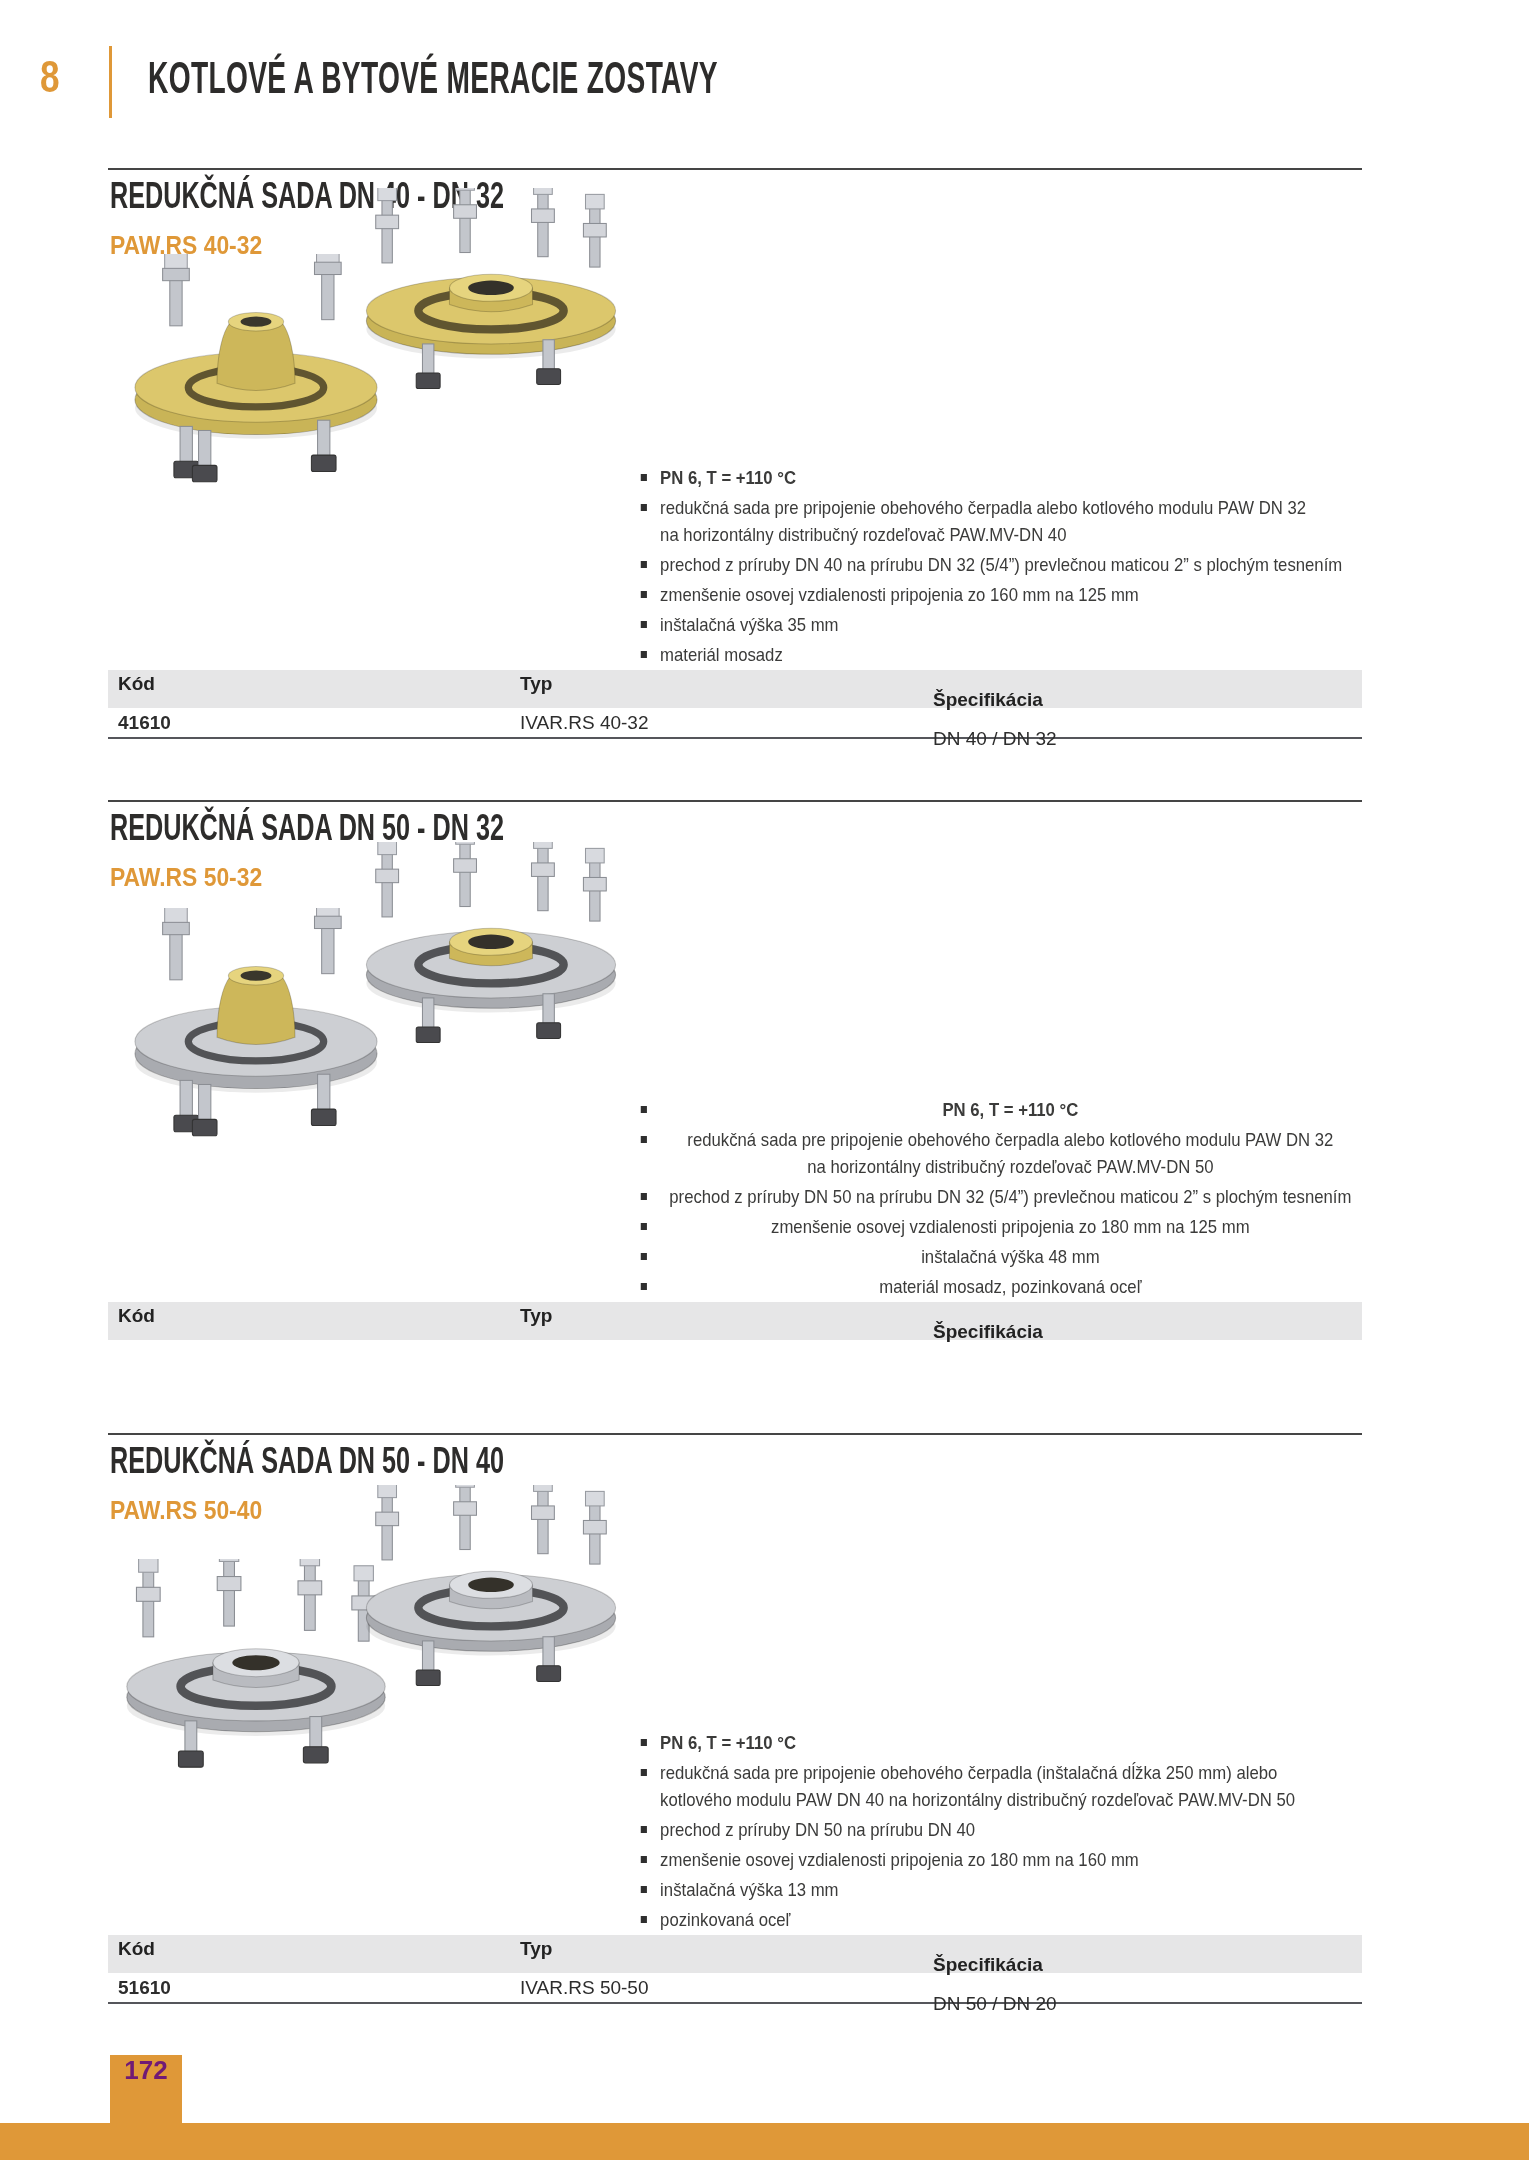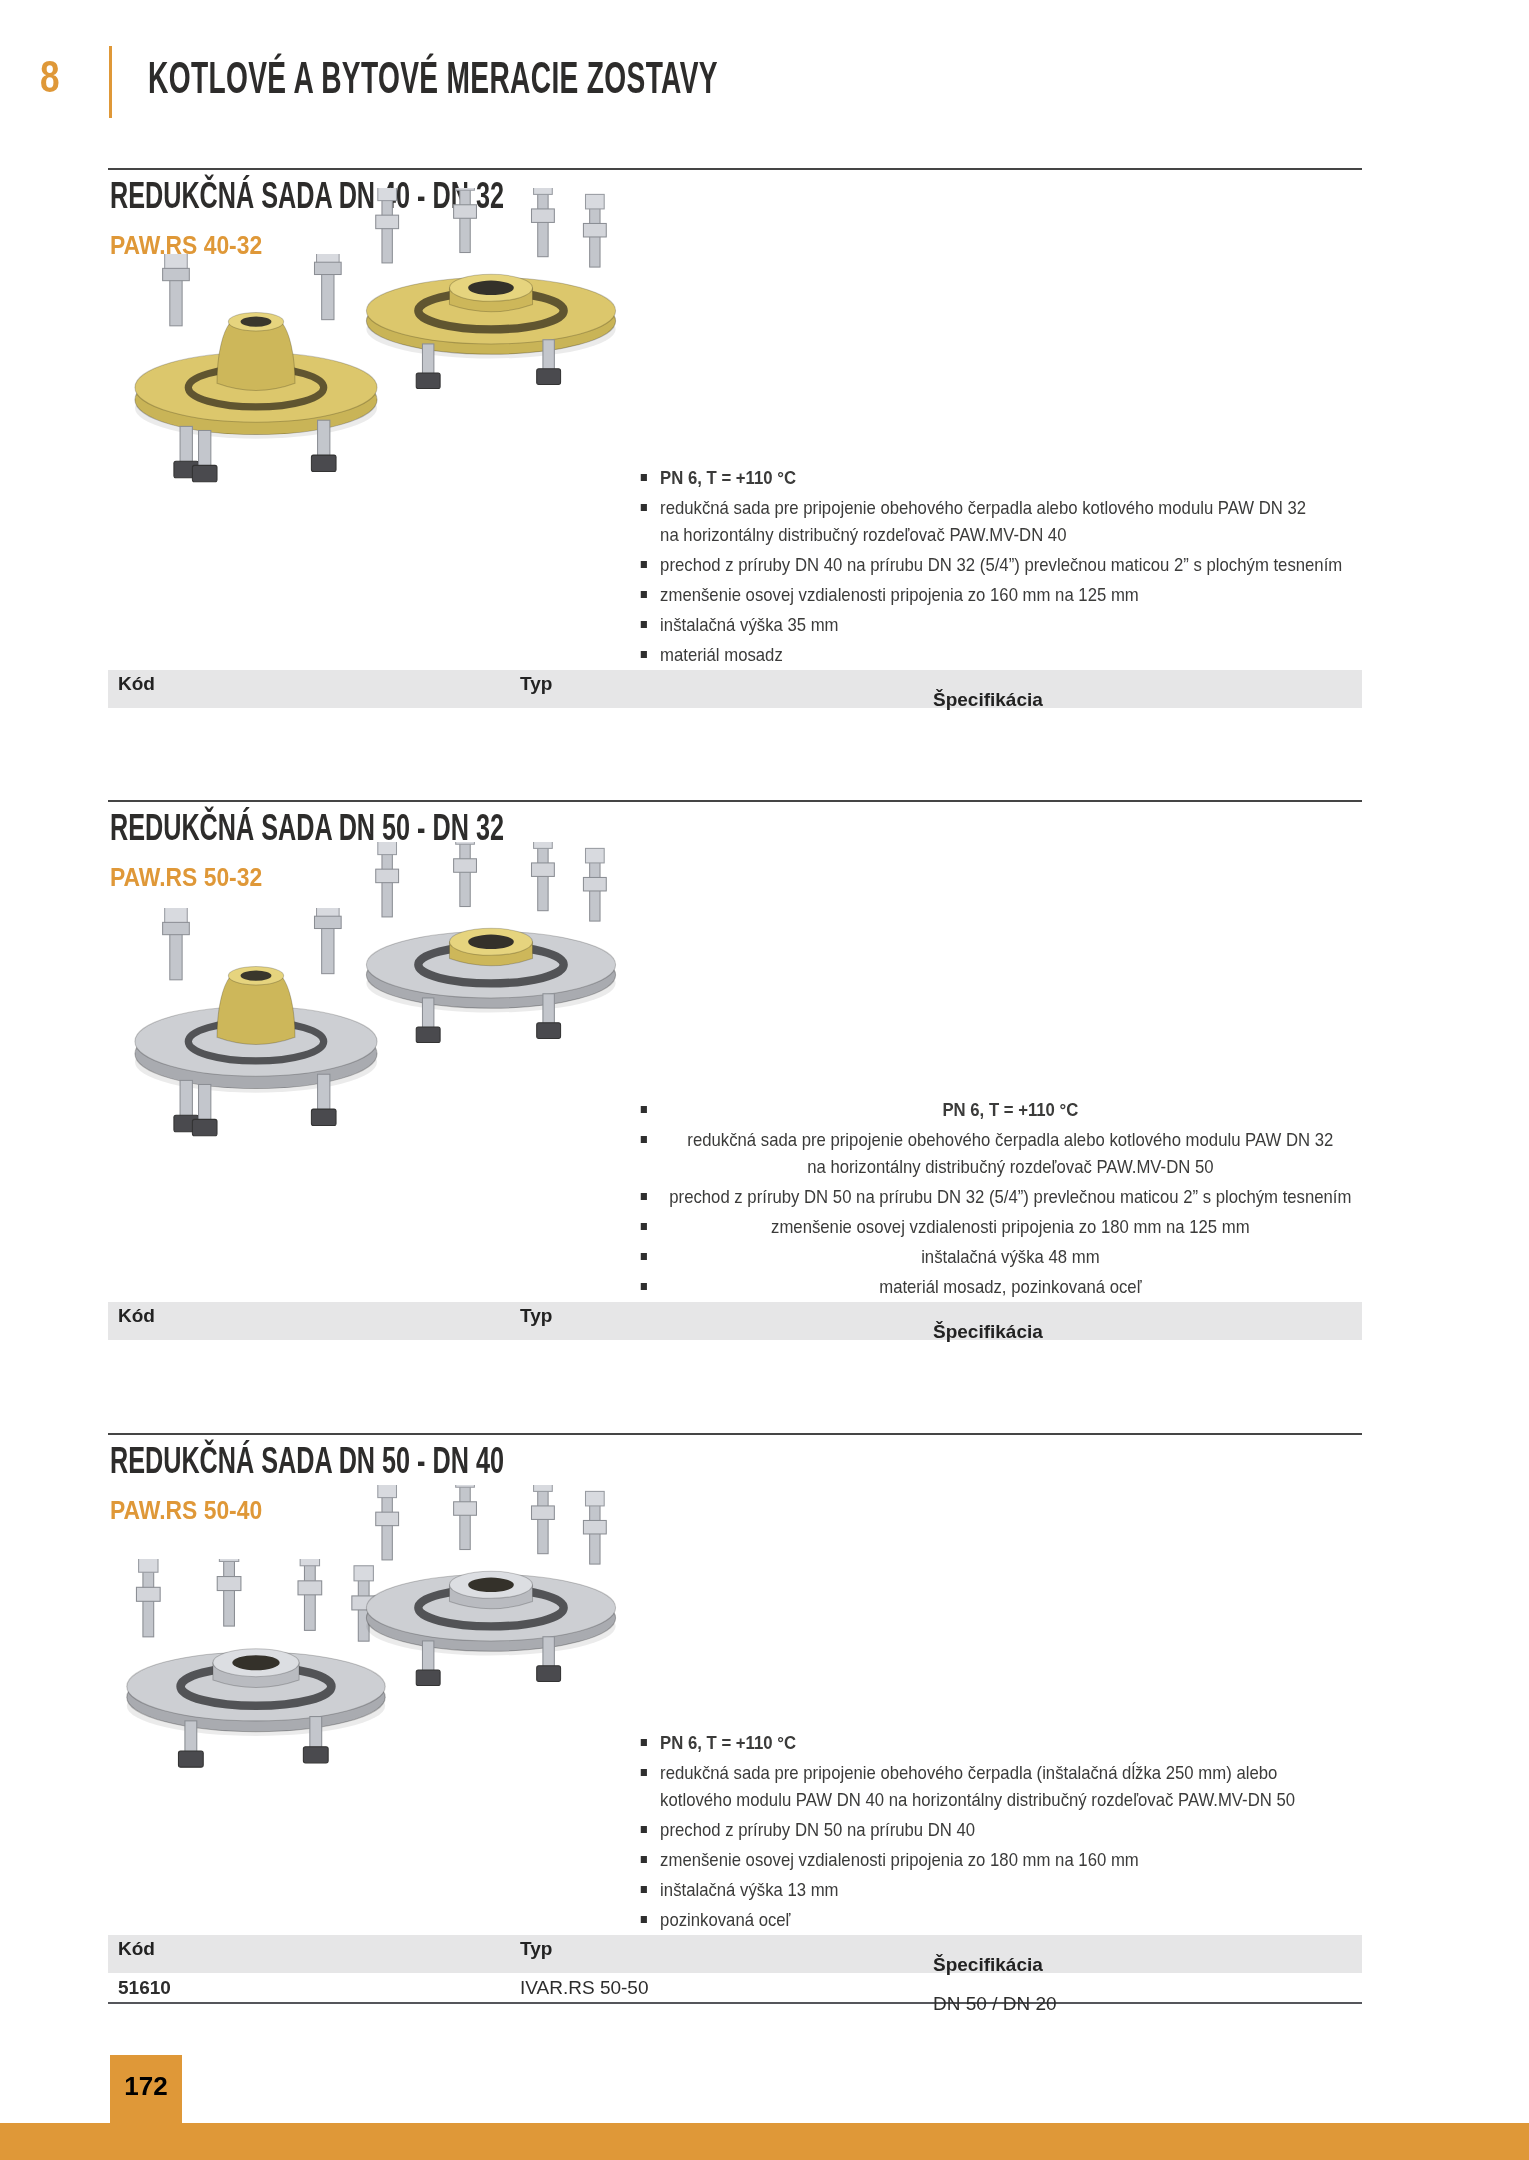--- a/index.html
+++ b/index.html
@@ -45,21 +45,21 @@
          font-weight:700;font-size:19px;line-height:27px;color:#222;}
   .trow{position:relative;height:29px;font-size:19px;line-height:30px;
         border-bottom:2px solid #55565b;color:#2d2d2d;}
   .c1{position:absolute;left:10px;top:0;} .c2{position:absolute;left:412px;top:0;}
   .c3{position:absolute;left:825px;top:16px;}
   .trow .c1{font-weight:700;}
 
   
   .pagebox{position:absolute;left:110px;top:2055px;width:72px;height:68px;
            background:var(--accent,#df9838);text-align:center;}
-  .pagebox span{display:inline-block;margin-top:16px;color:#000000;font-size:26px;font-weight:700;}
+  .pagebox span{display:inline-block;color:#701a75;font-size:26px;font-weight:700;}
   .botbar{position:absolute;left:0;top:2123px;width:100%;height:37px;
           background:var(--accent,#df9838);}
 
   
   .brass{--plate:#c9b457;--plateTop:#dcc76c;--ring:#4a4126;--hub:#cdb75a;--hubTop:#e6d47e;}
   .steel{--plate:#a9abb0;--plateTop:#cdcfd3;--ring:#3c3d40;--hub:#b9bbc0;--hubTop:#dcdee2;}
   .mix  {--plate:#a9abb0;--plateTop:#cdcfd3;--ring:#3c3d40;--hub:#cdb75a;--hubTop:#e6d47e;}
 </style>
 </head>
 <body>
@@ -155,20 +155,25 @@
     <li>
         <div class="ln">materiál mosadz</div>
       </li>
   </ul>
   <div class="spectable">
     <div class="thead">
       <span class="c1">Kód</span>
       <span class="c2">Typ</span>
       <span class="c3">Špecifikácia</span>
     </div>
+    <div class="trow">
+      <span class="c1">41610</span>
+      <span class="c2">IVAR.RS 40-32</span>
+      <span class="c3">DN 40 / DN 32</span>
+    </div>
   </div>
 </section>
 
 <section class="product s1">
   <div class="rule"></div>
   <h2 class="sectitle">REDUKČNÁ SADA DN 50 - DN 32</h2>
   <div class="pcode">PAW.RS 50-32</div>
   <svg class="photos" viewBox="0 0 540 310">
     <use href="#flangeA" class="mix" x="0" y="62" width="280" height="236"></use>
     <use href="#flangeB" class="mix" x="240" y="-4" width="270" height="208"></use>

